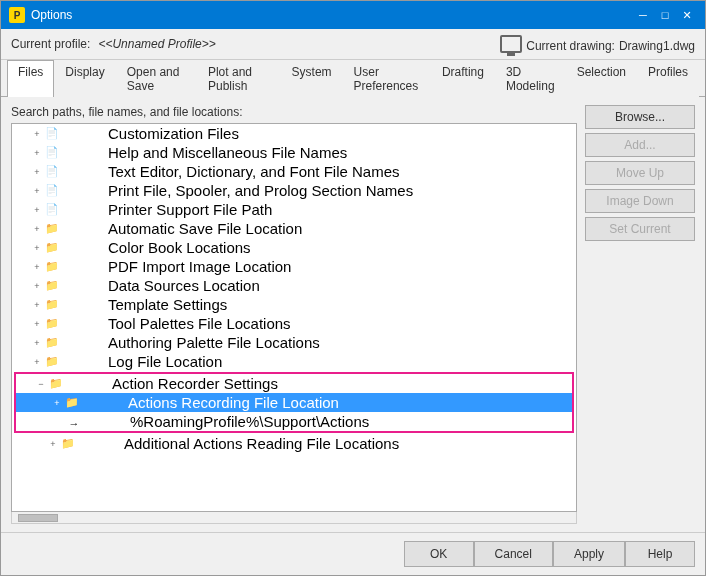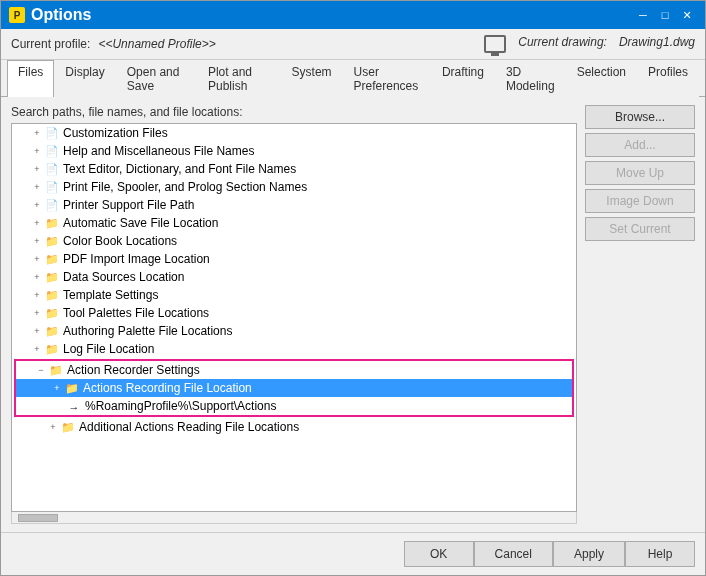--- a/index.html
+++ b/index.html
@@ -44,22 +44,22 @@
       background: #ffd700;
       border-radius: 2px;
       display: flex;
       align-items: center;
       justify-content: center;
       font-size: 10px;
       color: #333;
       font-weight: bold;
     }
     .title-text {
-      font-size: 16px;
-      font-weight: bold;
+      font-size: 12px;
+      font-weight: normal;
     }
     .title-controls {
       display: flex;
       gap: 2px;
     }
     .title-btn {
       width: 20px;
       height: 18px;
       background: transparent;
       border: none;
@@ -168,21 +168,21 @@
     .tree-icon {
       width: 16px;
       height: 14px;
       flex-shrink: 0;
       margin-right: 3px;
       display: flex;
       align-items: center;
       justify-content: center;
       font-size: 11px;
     }
-    .tree-label { font-size: 12px; }
+    .tree-label { font-size: 15px; margin-left: 45px; }
 
     
     .action-recorder-group {
       border: 2px solid #e91e8c;
       margin: 1px 2px;
       background: white;
     }
     .action-recorder-group .tree-item.selected {
       background: #3399ff;
       color: white;
@@ -228,24 +228,23 @@
       background: #e1e1e1;
     }
 
     
     .tree-container::-webkit-scrollbar { width: 12px; height: 12px; }
     .tree-container::-webkit-scrollbar-track { background: #f0f0f0; }
     .tree-container::-webkit-scrollbar-thumb { background: #c0c0c0; border: 1px solid #aaa; }
 
     .profile-drawing-area {
       display: flex;
-      align-items: flex-start;
-      gap: 12px;
+      align-items: flex-end;
+      gap: 4px;
       margin-left: auto;
-      font-style: italic;
     }
     .monitor-icon {
       width: 22px;
       height: 18px;
       border: 2px solid #666;
       border-radius: 2px;
       position: relative;
       display: flex;
       align-items: center;
       justify-content: center;

